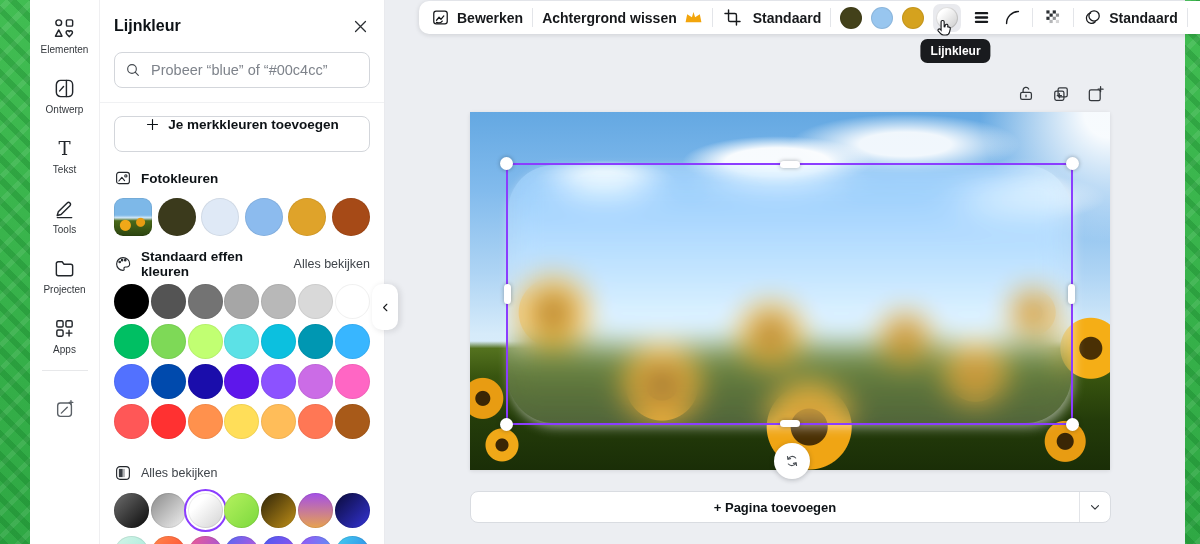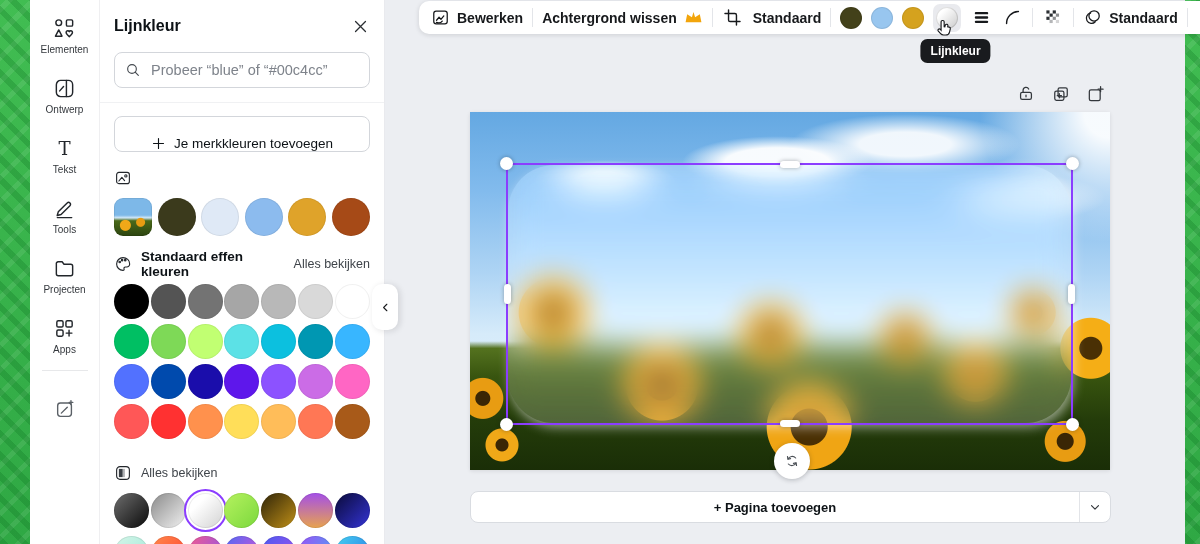--- a/index.html
+++ b/index.html
@@ -29,21 +29,21 @@
   .panel{width:285px;background:#fff;border-right:1px solid #e9eaee;box-sizing:border-box;position:relative;overflow:hidden;flex:none;padding:14px 14px 0;}
   .panel-top{margin:0 -14px;padding:0 14px 14px;border-bottom:1px solid #f0f1f3;}
   .panel-head{display:flex;align-items:center;justify-content:space-between;height:24px;margin-bottom:14px;}
   .panel-title{font-size:16px;font-weight:700;}
   .close-btn{width:20px;height:20px;cursor:pointer;display:flex;align-items:center;justify-content:center;}
   .close-btn svg{width:17px;height:17px;stroke:#2b2f33;stroke-width:1.8;stroke-linecap:round;}
   .search-box{height:34px;border:1px solid #d3d6db;border-radius:8px;display:flex;align-items:center;padding:0 10px;gap:8px;}
   .search-box svg{width:16px;height:16px;stroke:#454a50;stroke-width:1.7;fill:none;stroke-linecap:round;flex:none;}
   .search-box input{border:none;outline:none;flex:1;font-size:14.5px;font-family:"Liberation Sans",sans-serif;color:#0d1216;background:transparent;}
   .search-box input::placeholder{color:#7e838b;}
-  .brand-btn{margin-top:13px;height:34px;border:1px solid #d3d6db;border-radius:8px;display:flex;align-items:flex-end;justify-content:center;gap:8px;font-size:13.5px;font-weight:400;cursor:pointer;background:#fff;}
+  .brand-btn{margin-top:13px;height:34px;border:1px solid #d3d6db;border-radius:8px;display:flex;align-items:flex-start;justify-content:center;gap:8px;font-size:13.5px;font-weight:700;cursor:pointer;background:#fff;}
   .brand-btn svg{width:15px;height:15px;stroke:#0d1216;stroke-width:1.8;stroke-linecap:round;}
   .section-head{display:flex;align-items:center;height:20px;margin:16px 0 10px;gap:9px;}
   .section-head svg{width:18px;height:18px;stroke:#22262b;fill:none;stroke-width:1.5;stroke-linecap:round;stroke-linejoin:round;flex:none;}
   .section-title{font-size:13.5px;font-weight:700;flex:1;}
   .see-all{font-size:12.5px;color:#3f444a;cursor:pointer;}
   .swatch-row{display:flex;justify-content:space-between;margin-bottom:2px;}
   .sw{width:38px;height:38px;border-radius:50%;box-shadow:inset 0 0 0 1px rgba(0,0,0,.07);cursor:pointer;}
   .sw.thumb{border-radius:9px;}
   .grid-row{display:flex;justify-content:space-between;margin-bottom:5px;}
   .c{width:35px;height:35px;border-radius:50%;box-shadow:inset 0 0 0 1px rgba(0,0,0,.06);cursor:pointer;}
@@ -209,20 +209,21 @@
           </svg>
         <span>Je merkkleuren toevoegen</span>
       </div>
 
       <div class="section-head">
         <svg viewBox="0 0 24 24">
             <rect x="3.5" y="4.5" width="17" height="15" rx="3"></rect>
             <path d="M6.5 16l4-4.8 3.6 4.2"></path>
             <circle cx="15.8" cy="9.2" r="1.5"></circle>
           </svg>
+        <span class="section-title">Fotokleuren</span>
       </div>
       <div class="swatch-row">
         <div class="sw thumb" style="background: radial-gradient(circle at 30% 72%, rgb(240, 168, 24) 0px, rgb(240, 168, 24) 5px, rgba(0, 0, 0, 0) 6px), radial-gradient(circle at 70% 64%, rgb(232, 156, 18) 0px, rgb(232, 156, 18) 4px, rgba(0, 0, 0, 0) 5px), linear-gradient(rgb(125, 184, 232) 0px, rgb(125, 184, 232) 45%, rgb(207, 230, 247) 52%, rgb(74, 106, 26) 60%, rgb(44, 68, 16) 100%);"></div>
         <div class="sw" style="background: rgb(59, 58, 28);"></div>
         <div class="sw" style="background: rgb(223, 233, 246);"></div>
         <div class="sw" style="background: rgb(140, 187, 238);"></div>
         <div class="sw" style="background: rgb(223, 163, 42);"></div>
         <div class="sw" style="background: rgb(166, 74, 23);"></div>
       </div>
 

